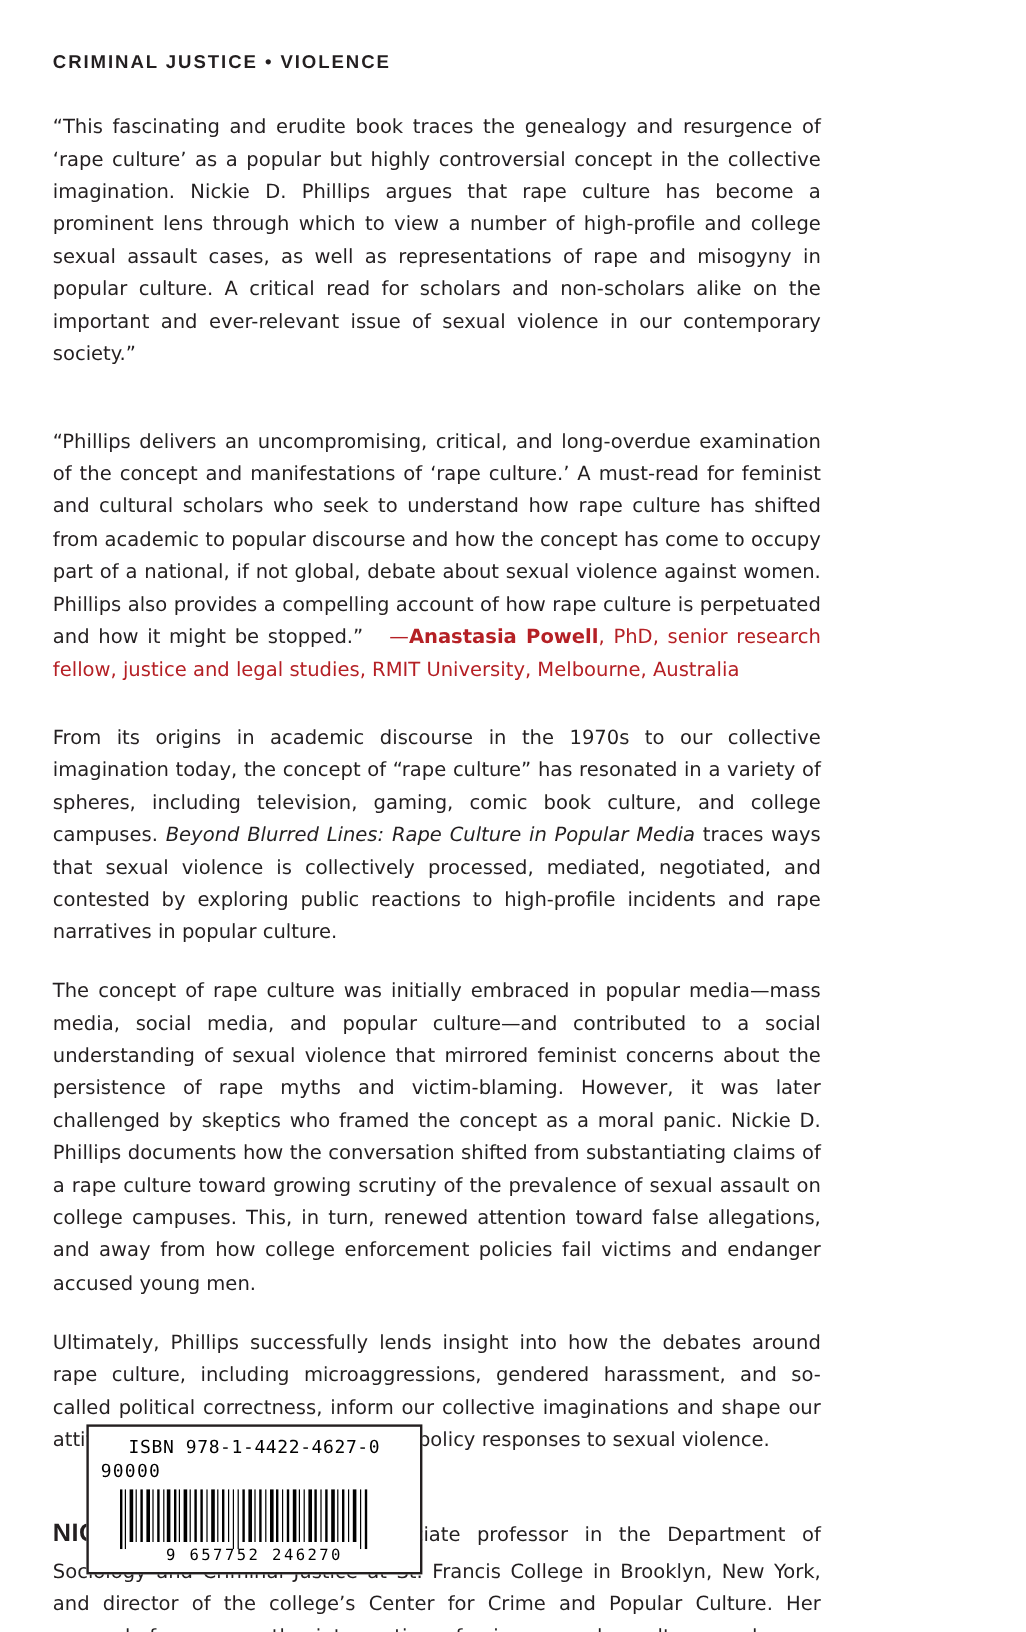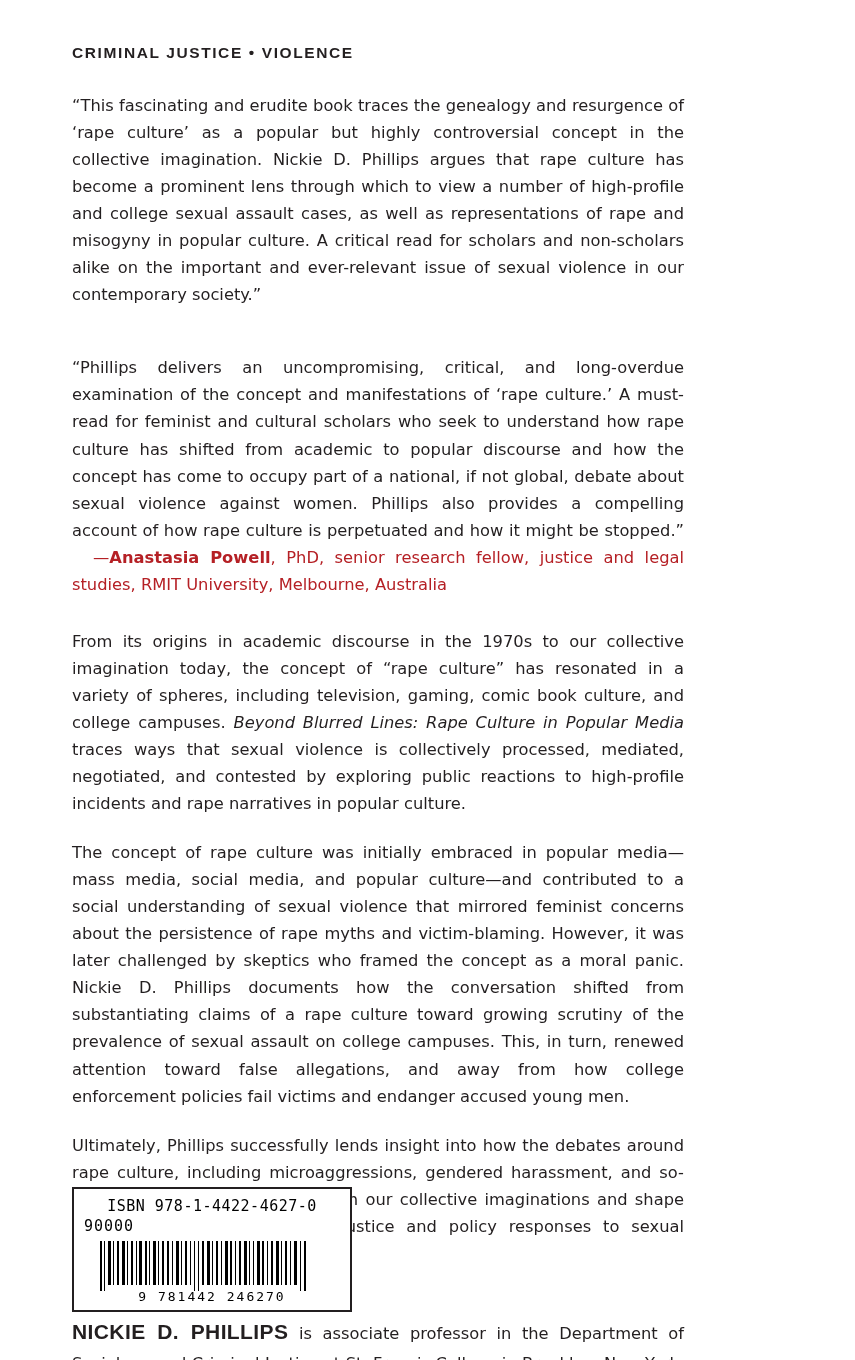--- a/index.html
+++ b/index.html
@@ -14,21 +14,21 @@
     color: #1a1a1a;
     position: relative;
     overflow: hidden;
   }
   .page {
     position: absolute;
     left: 0; top: 0;
     width: 740px;
     height: 1360px;
     box-sizing: border-box;
-    padding: 44px 56px 0 72px;
+    padding: 44px 56px 0 44px;
   }
   .category {
     font-family: "Liberation Sans", sans-serif;
     font-size: 15.5px;
     letter-spacing: 1.6px;
     font-weight: 600;
     color: #231f20;
     margin-bottom: 30px;
   }
   .blurb {
@@ -226,16 +226,16 @@
           <rect x="182" y="0" width="3" height="44"></rect>
           <rect x="187" y="0" width="1" height="44"></rect>
           <rect x="191" y="0" width="2" height="44"></rect>
           <rect x="196" y="0" width="1" height="44"></rect>
           <rect x="200" y="0" width="3" height="44"></rect>
           <rect x="206" y="0" width="1" height="50"></rect>
           <rect x="210" y="0" width="2" height="50"></rect>
         </g>
       </svg>
     </div>
-    <div class="bar-digits">9 781442 246270</div>
+    <div class="bar-digits">9 657752 246270</div>
   </div>
 
 </div>
 
 </body></html>

